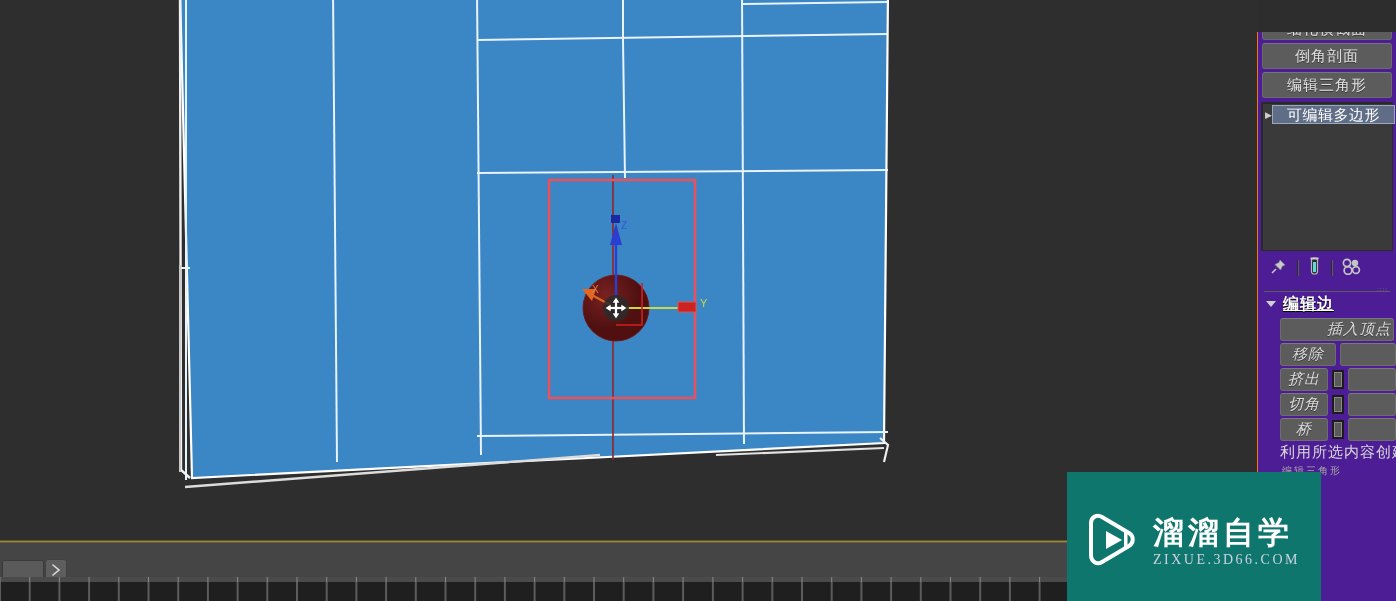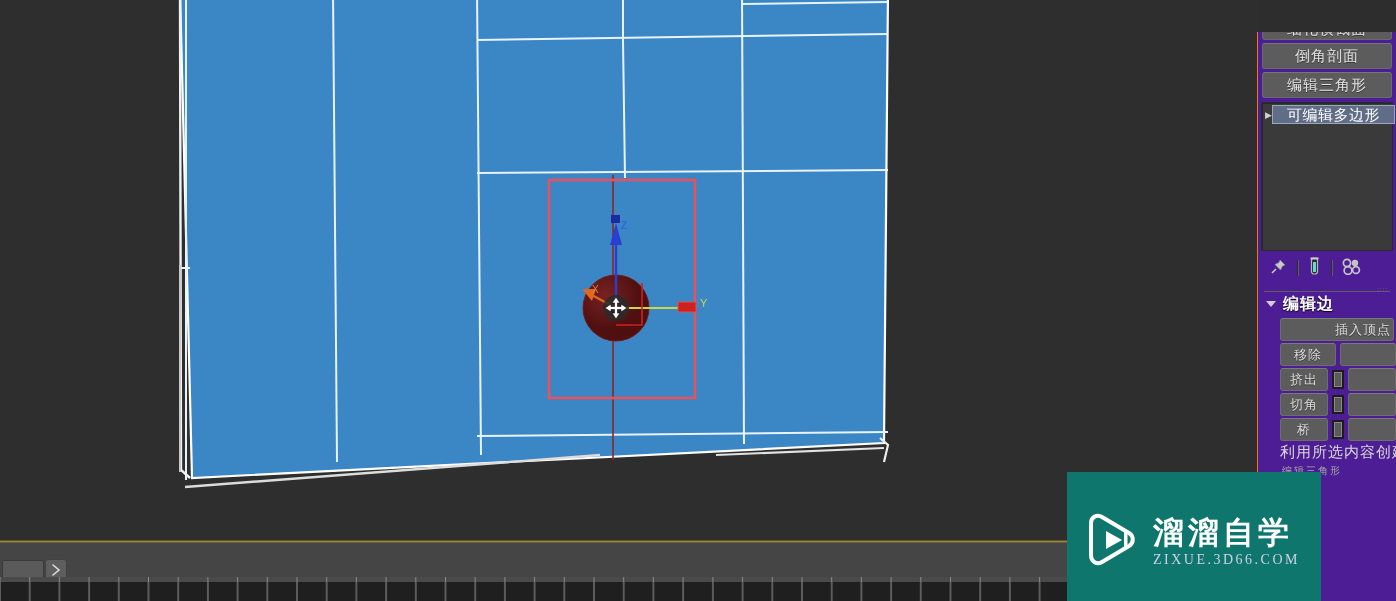--- a/index.html
+++ b/index.html
@@ -150,35 +150,36 @@
     font-size:6px; color:#8a8a8a; letter-spacing:1px; line-height:4px;
   }
 
   #rollout-title {
     display:flex; align-items:center;
     height: 24px;
     padding-left: 8px;
     gap: 7px;
   }
   .roll-tri { width:0;height:0;border-left:5px solid transparent;border-right:5px solid transparent;border-top:6px solid #d0d0d0; }
-  .roll-text { color:#ffffff; font-size:16px; font-weight:bold; letter-spacing:1px; text-shadow:0 1px 1px #000; }
+  .roll-text { color:#ffffff; font-size:16px; font-weight:bold; letter-spacing:1px; text-shadow:0 1px 1px #000;text-decoration:underline; }
 
   .row { display:flex; align-items:center; margin: 2px 0 2px 22px; gap:4px; }
   .cmd-btn {
     height: 21px;
     background: #5c5c5c;
     border: 1px solid #6d6d6d;
     border-top-color: #7a7a7a;
     border-radius: 3px;
     color: #dcdcdc;
-    font-size: 13px;
+    font-size: 15px;
     display:flex; align-items:center; justify-content:center;
     letter-spacing: 1px;
     white-space: nowrap;
     text-shadow: 0 1px 0 rgba(0,0,0,.4);
+    font-style: italic;
   }
   .cmd-btn.wide { width: 110px; justify-content:flex-end; padding-right:2px; }
   .cmd-btn.mid  { width: 86px; text-align: center; }
   .settings-box {
     width: 15px; height: 15px;
     border: 2px solid #1c1c1c;
     background: #5a5a5a;
     box-shadow: inset 0 0 0 1px #888;
   }
   .plain-text { color:#d9d9d9; font-size:15px; letter-spacing:1px; white-space:nowrap; }

